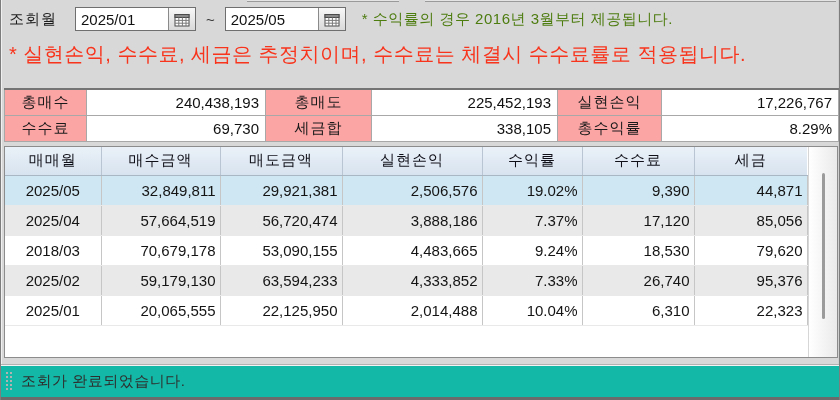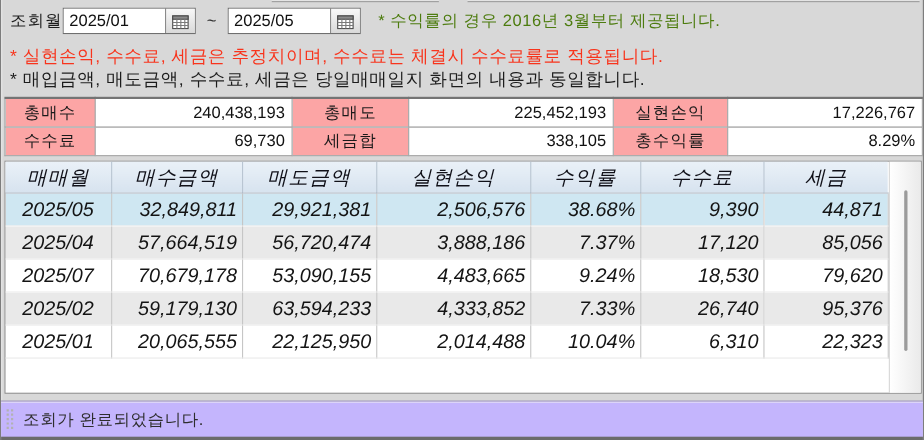--- a/index.html
+++ b/index.html
@@ -14,60 +14,60 @@
   }
 
   
   .top-edge { position:absolute; top:0; left:0; right:0; height:3px; }
   .top-edge .seg { position:absolute; top:0; height:2px; border-bottom:1px solid #9a9a9a; background:#e4e4e4; }
   .seg-a { left:246px; width:152px; }
   .seg-b { left:424px; right:3px; }
 
   
   .filter-row { position:absolute; top:6px; left:8px; right:4px; height:26px; display:flex; align-items:center; font-size:15px; color:#1c1c1c; }
-  .filter-label { letter-spacing:1px;text-align:center; }
+  .filter-label { margin-right:18px; letter-spacing:1px;text-align:center; }
   .date-field { display:inline-flex; align-items:stretch; height:24px; border:1px solid #6f6f6f; background:#fff; }
   .date-field input { width:92px; border:none; outline:none; padding:0 5px; font-size:15px; font-family:inherit; color:#111; background:#fff; }
   .cal-btn { width:27px; border:none; border-left:1px solid #8a8a8a; background:linear-gradient(#f8f8f8,#d9d9d9); display:flex; align-items:center; justify-content:center; cursor:pointer; padding:0; }
   .tilde { margin:0 10px; color:#333; }
   .filter-note { margin-left:16px; color:#4d7c0f; letter-spacing:0.5px; }
 
   
-  .notice { position:absolute; left:8px; right:4px; height:21px; font-size:16px; letter-spacing:0.5px; color:#1c1c1c; white-space:nowrap; }
+  .notice { position:absolute; left:8px; right:4px; height:21px; font-size:20px; letter-spacing:0.5px; color:#1c1c1c; white-space:nowrap; }
   .notice-1 { top:41px; }
   .notice-2 { top:62px; }
   .red-text { color:#f8341c; }
 
   
   .summary { position:absolute; top:88px; left:3px; width:834px; border-collapse:collapse; table-layout:fixed; font-size:15px;
     border:1px solid #8c8c8c; border-top:2px solid #747474; }
   .summary td { border:1px solid #a8a8a8; height:26px; padding:0 6px; overflow:hidden; white-space:nowrap; }
   .summary td.lbl { background:#fca5a5; text-align:center; color:#1a1a1a; letter-spacing:1px; }
   .summary td.val { background:#ffffff; text-align:right; color:#111; }
 
   
   .grid-frame { position:absolute; top:146px; left:3px; width:834px; height:212px; background:#fff; border:1px solid #8c8c8c; }
-  .grid { border-collapse:collapse; table-layout:fixed; width:802px; font-size:18px;font-style:italic; }
+  .grid { border-collapse:collapse; table-layout:fixed; width:802px; font-size:15px; }
   .grid th { height:28px; font-weight:normal; color:#101018; letter-spacing:1px;
     background:linear-gradient(#eaf1f8,#d7e3ef); border-right:1px solid #b9c5d2; border-bottom:1px solid #a9b6c4; }
   .grid th:last-child { border-right:none; }
   .grid td { height:30px; padding:0 4px; border-right:1px solid #c6c6c6; border-bottom:1px solid #e9e9e9; white-space:nowrap; overflow:hidden; color:#141414; }
   .grid td:last-child { border-right:1px solid #c6c6c6;margin-top:16px; }
   .grid td.c { text-align:center; padding:0; }
   .grid td.r { text-align:right; }
   .row-sel td { background:#cfe7f2; }
   .row-alt td { background:#e9e9e9; }
   .row-plain td { background:#ffffff; }
 
   
   .vscroll { position:absolute; top:0; right:0; bottom:0; width:29px; background:linear-gradient(to right,#ffffff,#eaeaea); border-left:1px solid #d6d6d6; }
   .vthumb { position:absolute; left:13px; top:26px; width:3px; height:146px; background:#9b9b9b; border-radius:2px; }
 
   
-  .statusbar { position:absolute; left:0; right:0; bottom:0; height:36px; background:#c4b5fd;
+  .statusbar { position:absolute; left:0; right:0; bottom:0; height:36px; background:#14b8a6;
     border-top:1px solid #b2b2b2; box-shadow: inset 0 1px 0 #f3f3f3; border-bottom:3px solid #6b6b6b;
     display:flex; align-items:center; }
   .grip { width:6px; height:18px; border-left:2px dotted #b2b2b2; border-right:2px dotted #b2b2b2; margin:0 9px 0 5px; }
   .status-text { font-size:15px; color:#2e2e2e; letter-spacing:0.5px; }
 </style>
 </head>
 <body>
 
 <div class="window">
 
@@ -108,21 +108,20 @@
           <line x1="1" y1="8.4" x2="15" y2="8.4" stroke="#7a7a7a"></line>
           <line x1="1" y1="11.2" x2="15" y2="11.2" stroke="#7a7a7a"></line>
         </svg>
       </button>
     </span>
 
     <span class="filter-note">* 수익률의 경우 2016년 3월부터 제공됩니다.</span>
   </div>
 
   <div class="notice notice-1 red-text">* 실현손익, 수수료, 세금은 추정치이며, 수수료는 체결시 수수료률로 적용됩니다.</div>
-  <div class="notice notice-2">* 매입금액, 매도금액, 수수료, 세금은 당일매매일지 화면의 내용과 동일합니다.</div>
 
   <table class="summary">
     <colgroup>
       <col style="width:82px">
         <col style="width:179px">
       <col style="width:106px">
         <col style="width:186px">
       <col style="width:104px">
         <col style="width:177px">
     </colgroup>
@@ -165,35 +164,35 @@
         <th>실현손익</th>
         <th>수익률</th>
         <th>수수료</th>
         <th>세금</th>
       </tr>
       <tr class="row-sel">
         <td class="c">2025/05</td>
         <td class="r">32,849,811</td>
         <td class="r">29,921,381</td>
         <td class="r red-text">2,506,576</td>
-        <td class="r red-text">38.68%</td>
+        <td class="r red-text">19.02%</td>
         <td class="r">9,390</td>
         <td class="r">44,871</td>
       </tr>
       <tr class="row-alt">
         <td class="c">2025/04</td>
         <td class="r">57,664,519</td>
         <td class="r">56,720,474</td>
         <td class="r red-text">3,888,186</td>
         <td class="r red-text">7.37%</td>
         <td class="r">17,120</td>
         <td class="r">85,056</td>
       </tr>
       <tr class="row-plain">
-        <td class="c">2025/07</td>
+        <td class="c">2018/03</td>
         <td class="r">70,679,178</td>
         <td class="r">53,090,155</td>
         <td class="r red-text">4,483,665</td>
         <td class="r red-text">9.24%</td>
         <td class="r">18,530</td>
         <td class="r">79,620</td>
       </tr>
       <tr class="row-alt">
         <td class="c">2025/02</td>
         <td class="r">59,179,130</td>

